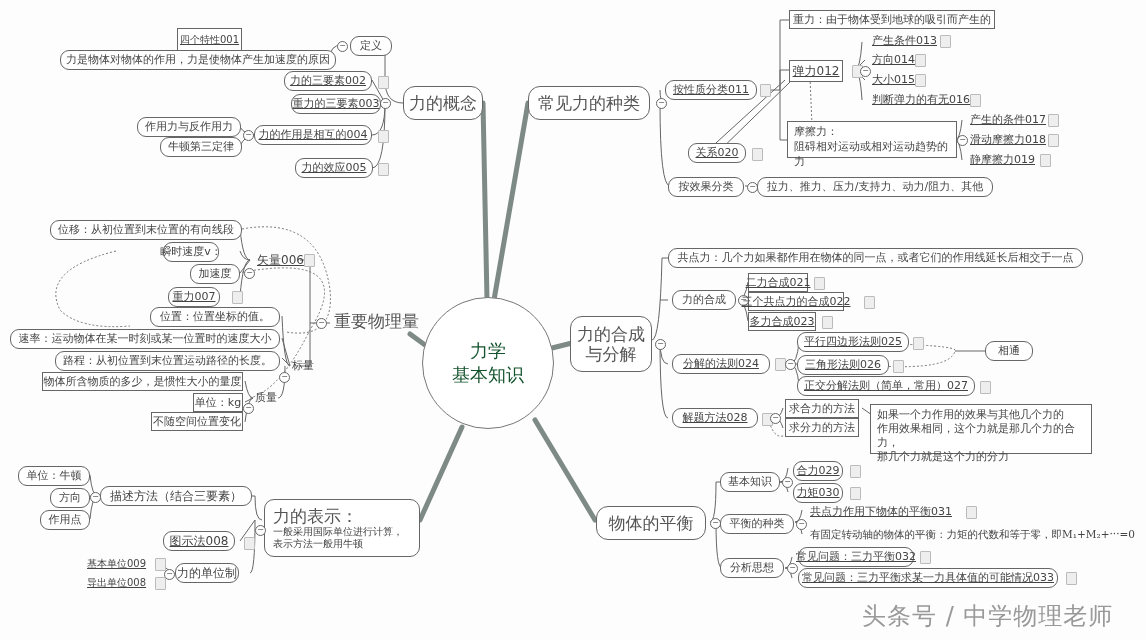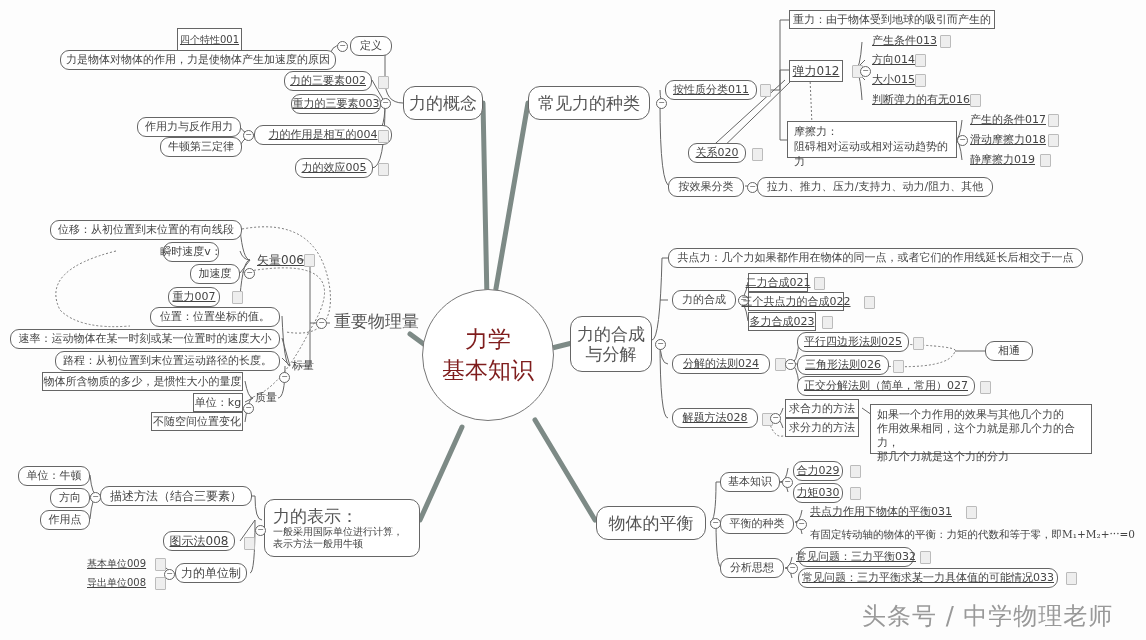--- a/index.html
+++ b/index.html
@@ -6,22 +6,22 @@
   body{width:1146px;height:640px;background:#fdfdfd;position:relative;overflow:hidden;
        font-family:"DejaVu Sans","Liberation Sans",sans-serif;color:#4a4a4a;}
   svg.lines{position:absolute;left:0;top:0;width:1146px;height:640px;pointer-events:none;}
   .node{position:absolute;box-sizing:border-box;white-space:nowrap;font-size:11px;line-height:1.2;
         display:flex;align-items:center;justify-content:center;color:#444;}
   .hex{border:1.2px solid #666;border-radius:9px;background:#fff;padding:0 8px;height:20px;}
   .box{border:1.2px solid #666;background:#fff;padding:0 13px;height:19px;}
   .plain{padding:0 2px;height:18px;}
   .u{text-decoration:underline;}
   .main{font-size:17px;height:34px;border:1.4px solid #666;border-radius:12px;background:#fff;padding:0 10px;color:#555;}
-  .center{position:absolute;left:422px;top:289px;width:130px;height:130px;border:1.5px solid #777;border-radius:50%;
-          background:#fff;display:flex;flex-direction:column;align-items:center;justify-content:center;font-size:23px;color:#7f1d1d;line-height:1.35;}
+  .center{position:absolute;left:422px;top:297px;width:130px;height:130px;border:1.5px solid #777;border-radius:50%;
+          background:#fff;display:flex;flex-direction:column;align-items:center;justify-content:center;font-size:18px;color:#14532d;line-height:1.35;}
   .note{position:absolute;width:9px;height:11px;border:1px solid #bbb;background:#eee;border-radius:1px;}
   .minus{position:absolute;width:9px;height:9px;border:1px solid #666;border-radius:50%;background:#fff;font-size:8px;line-height:8px;text-align:center;color:#555;}
   .multi{position:absolute;box-sizing:border-box;border:1.2px solid #666;background:#fff;font-size:11px;line-height:15px;padding:2px 6px;color:#444;}
   .watermark{position:absolute;left:862px;top:600px;font-size:24px;color:#999;letter-spacing:1px;}
 </style>
 </head>
 <body>
 
 <svg class="lines" viewBox="0 0 1146 640">
   <g stroke="#7d8a86" stroke-width="5" fill="none" stroke-linecap="round">
@@ -102,21 +102,21 @@
 
 <div class="node main" style="left:403px;top:86px;width:80px;">力的概念</div>
 <div class="minus" style="left:380px;top:98px;">−</div>
 <div class="node hex" style="left:350px;top:36px;width:42px;">定义</div>
 <div class="minus" style="left:337px;top:41px;">−</div>
 <div class="node box u" style="left:177px;top:28px;width:65px;height:24px;font-size:10px;">四个特性001</div>
 <div class="node hex" style="left:60px;top:50px;width:276px;">力是物体对物体的作用，力是使物体产生加速度的原因</div>
 <div class="node hex u" style="left:284px;top:71px;width:88px;">力的三要素002</div>
 <div class="note" style="left:378px;top:76px;"></div>
 <div class="node hex u" style="left:291px;top:94px;width:90px;">重力的三要素003</div>
-<div class="node hex u" style="left:254px;top:125px;width:138px;">力的作用是相互的004</div>
+<div class="node hex u" style="left:254px;top:125px;width:118px;">力的作用是相互的004</div>
 <div class="minus" style="left:243px;top:130px;">−</div>
 <div class="note" style="left:378px;top:130px;"></div>
 <div class="node hex" style="left:137px;top:117px;width:104px;">作用力与反作用力</div>
 <div class="node hex" style="left:160px;top:137px;width:82px;">牛顿第三定律</div>
 <div class="node hex u" style="left:295px;top:158px;width:78px;">力的效应005</div>
 <div class="note" style="left:378px;top:163px;"></div>
 
 <div class="node main" style="left:528px;top:86px;width:122px;">常见力的种类</div>
 <div class="minus" style="left:656px;top:98px;">−</div>
 <div class="node hex u" style="left:665px;top:80px;width:92px;">按性质分类011</div>
@@ -212,21 +212,21 @@
   <span style="font-size:10px;">表示方法一般用牛顿</span>
 </div>
 <div class="minus" style="left:255px;top:525px;">−</div>
 <div class="node hex" style="left:100px;top:486px;width:152px;font-size:12px;">描述方法（结合三要素）</div>
 <div class="minus" style="left:90px;top:492px;">−</div>
 <div class="node hex" style="left:18px;top:466px;width:72px;">单位：牛顿</div>
 <div class="node hex" style="left:50px;top:488px;width:40px;">方向</div>
 <div class="node hex" style="left:40px;top:510px;width:50px;">作用点</div>
 <div class="node hex u" style="left:163px;top:531px;width:72px;font-size:12px;">图示法008</div>
 <div class="note" style="left:244px;top:537px;"></div>
-<div class="node hex" style="left:175px;top:563px;width:72px;font-size:12px;">力的单位制</div>
+<div class="node hex" style="left:175px;top:563px;width:64px;font-size:12px;">力的单位制</div>
 <div class="minus" style="left:164px;top:569px;">−</div>
 <div class="node plain u" style="left:85px;top:555px;font-size:10px;">基本单位009</div>
 <div class="note" style="left:155px;top:558px;"></div>
 <div class="node plain u" style="left:85px;top:574px;font-size:10px;">导出单位008</div>
 <div class="note" style="left:155px;top:577px;"></div>
 
 <div class="node main" style="left:596px;top:506px;width:110px;">物体的平衡</div>
 <div class="minus" style="left:710px;top:518px;">−</div>
 <div class="node hex" style="left:720px;top:472px;width:60px;">基本知识</div>
 <div class="minus" style="left:782px;top:477px;">−</div>

